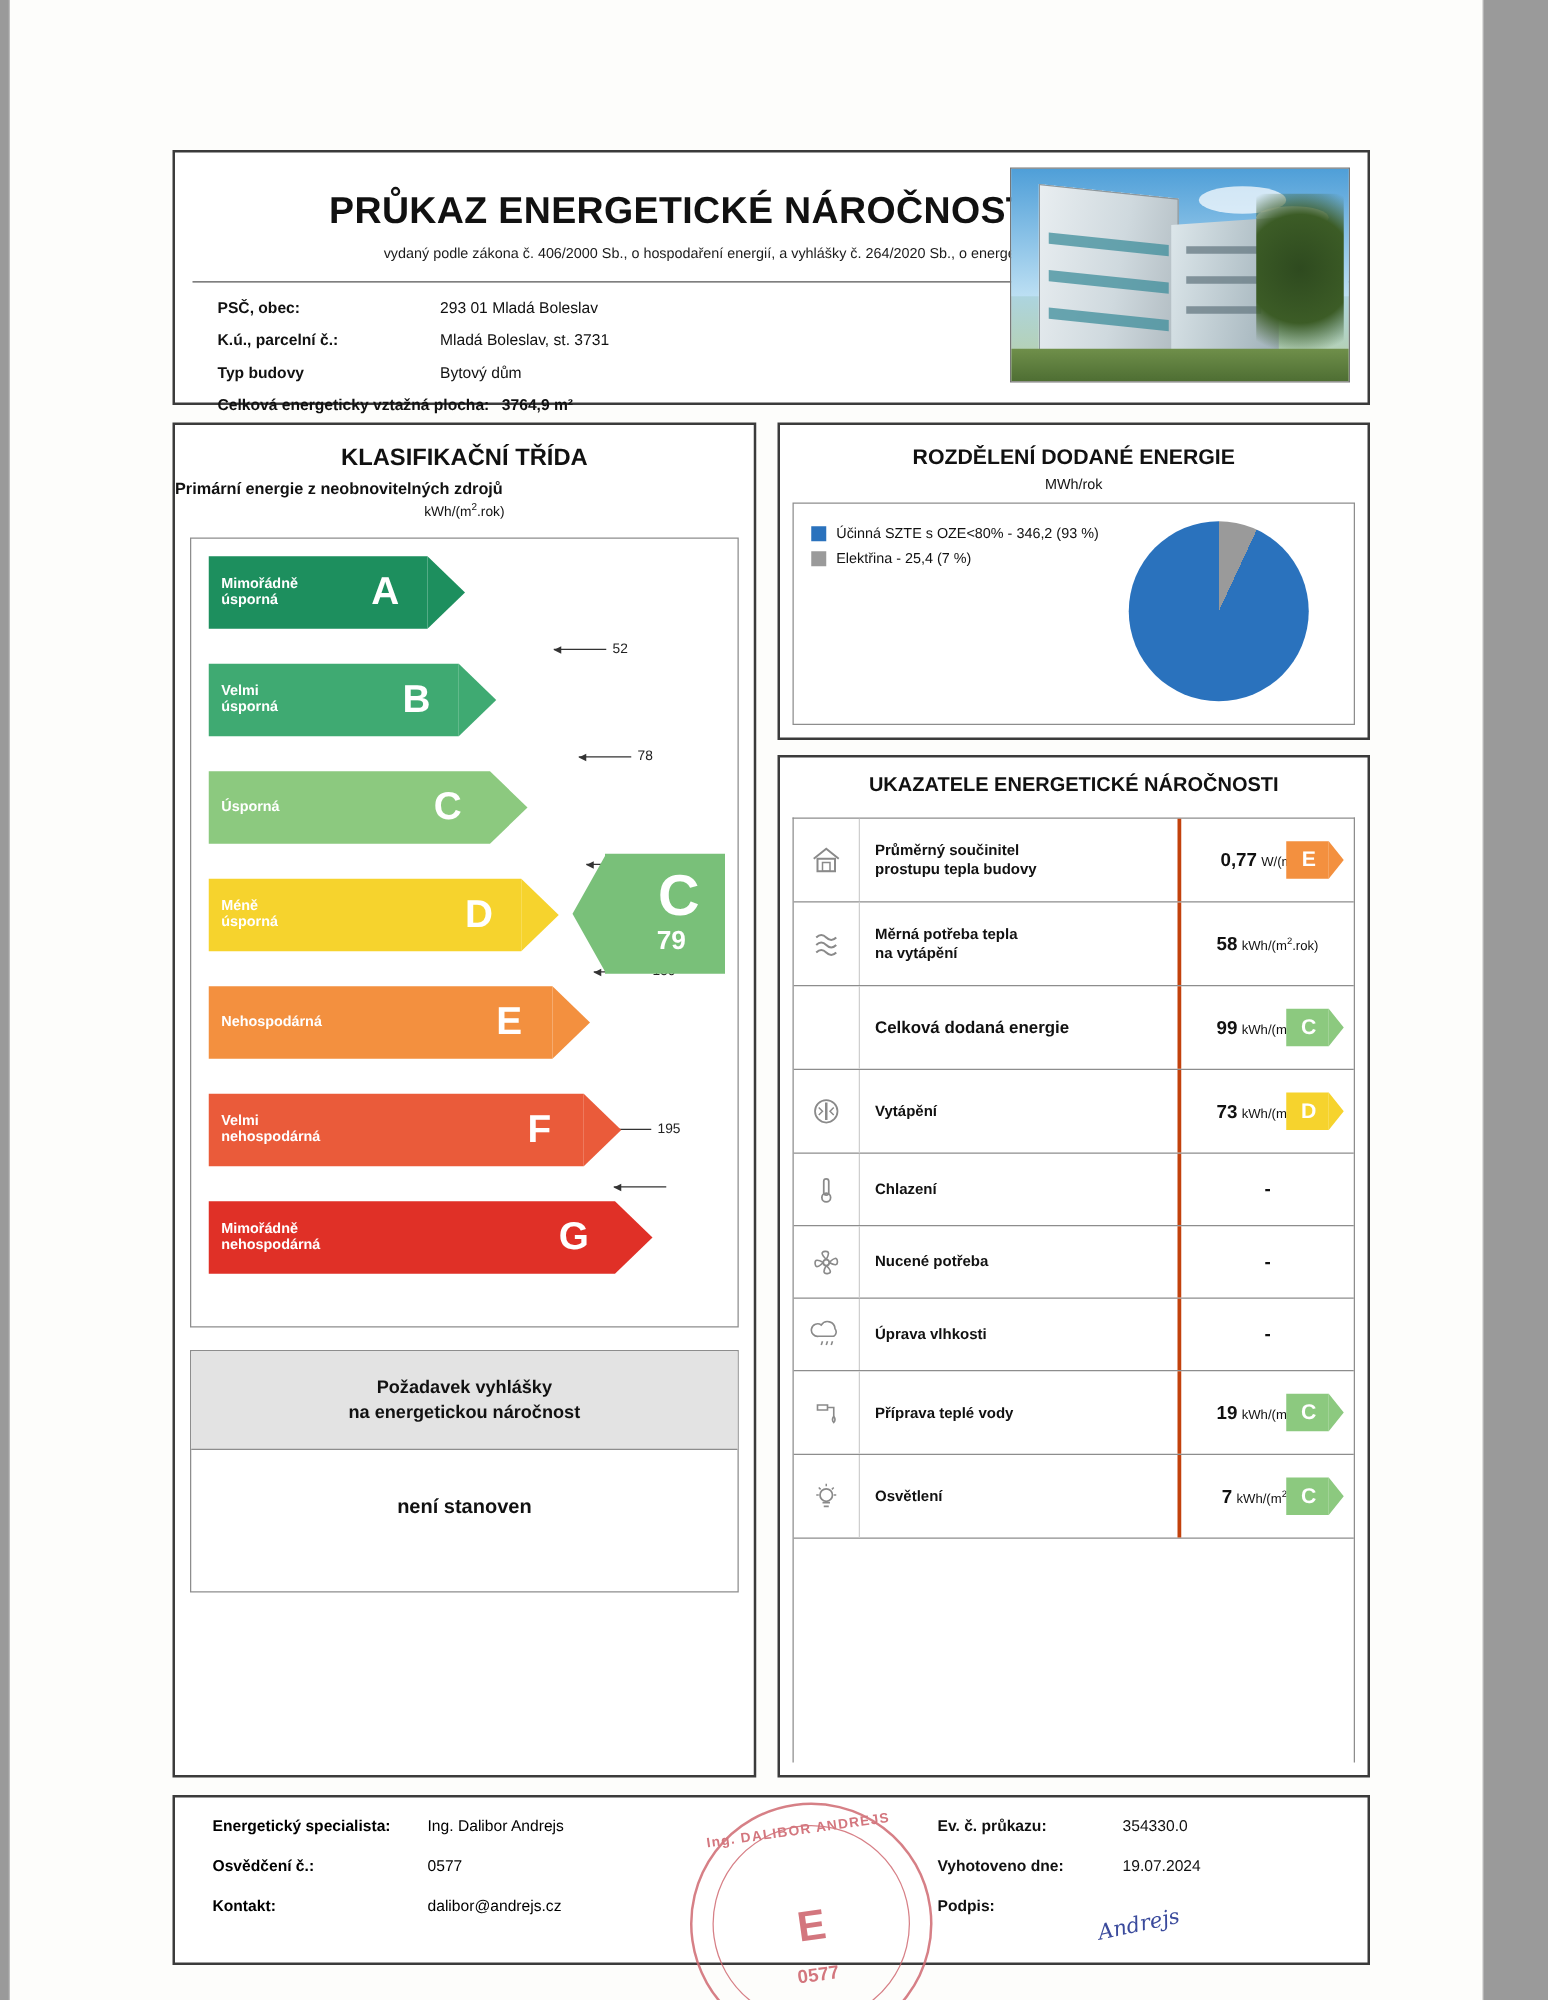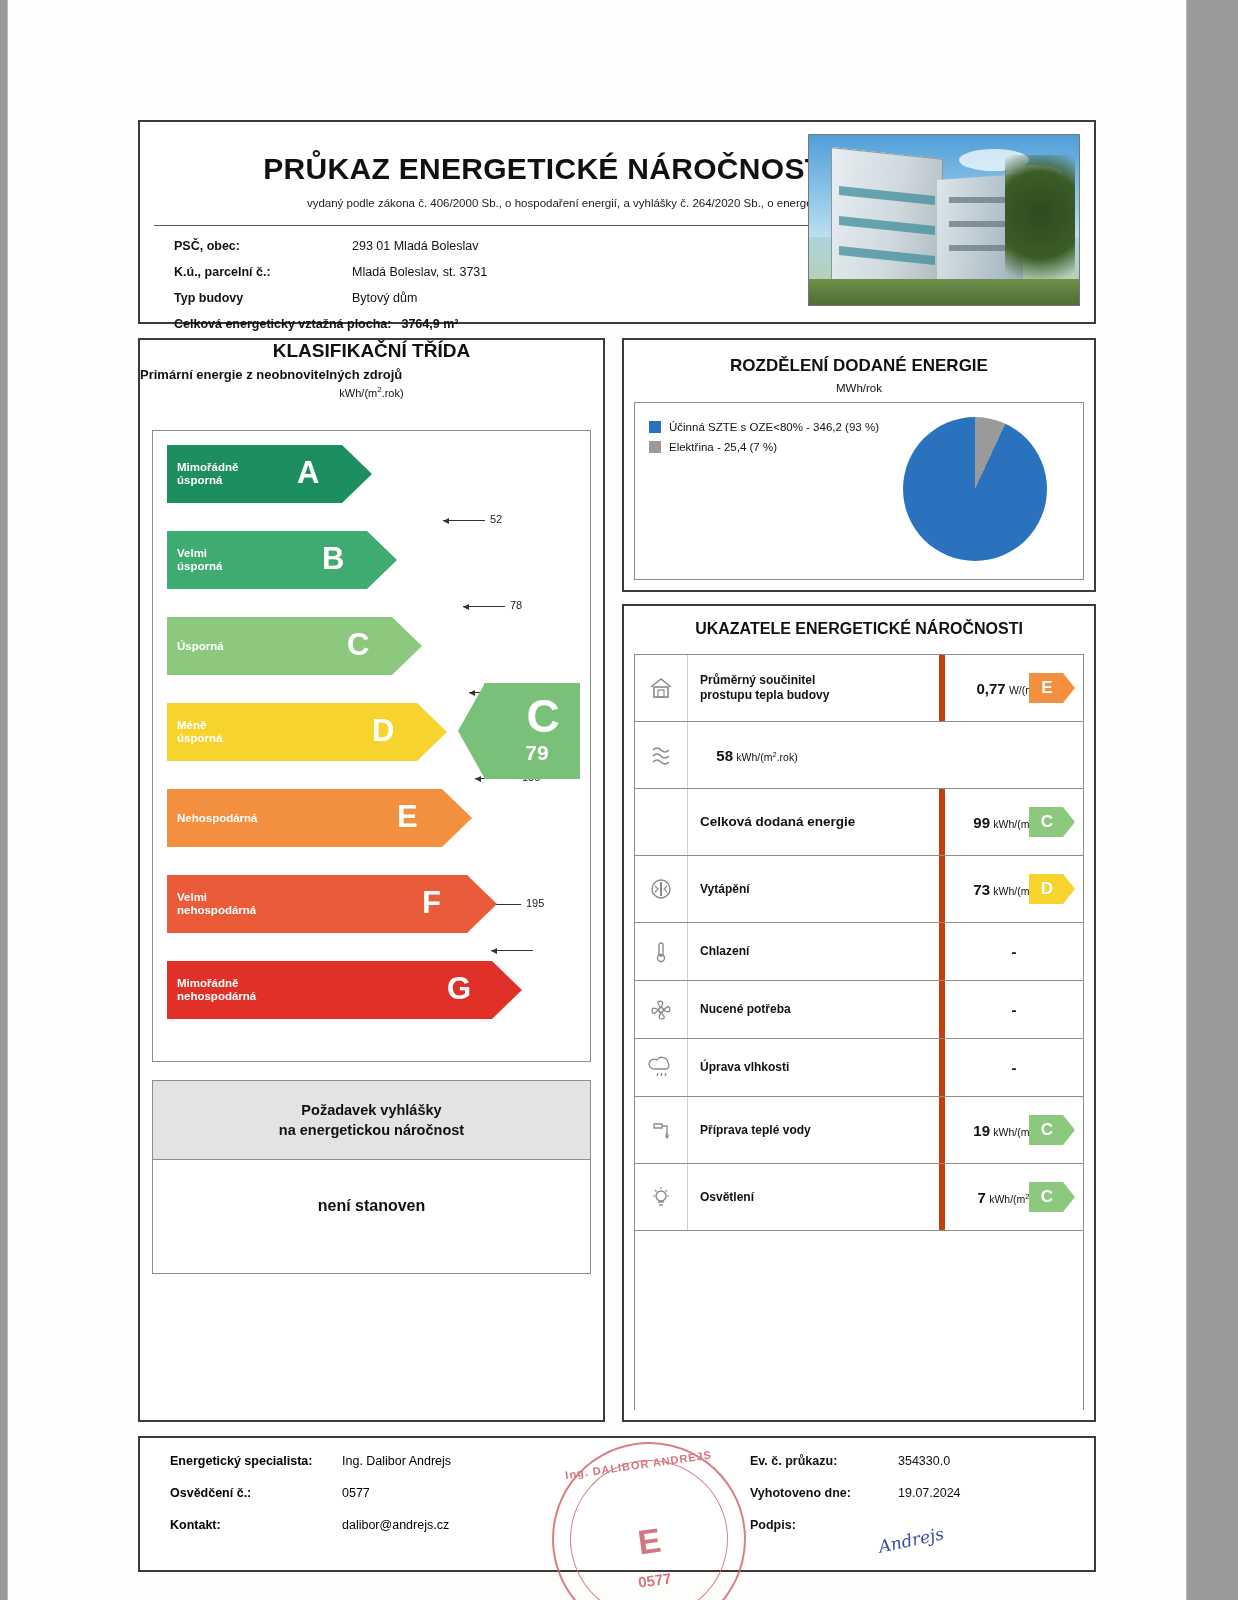--- a/index.html
+++ b/index.html
@@ -125,20 +125,21 @@
     left: 0; top: 218px;
     width: 463px;
     height: 1080px;
     border: 2px solid #3b3b3b;
     background: #fff;
   }
   .lb-title {
     text-align: center;
     font-size: 19px;
     font-weight: bold;
+    margin-top: 16px;
     color: #111;
   }
   .lb-sub {
     font-size: 13px;
     font-weight: bold;
     margin-top: 5px;
     color: #111;
   }
   .lb-unit {
     text-align: center;
@@ -365,21 +366,21 @@
     color: #8a8a8a;
   }
   .irow .nm {
     flex: 1;
     padding-left: 12px;
     font-size: 12px;
     font-weight: bold;
     color: #111;
     line-height: 1.25;
     white-space: pre-line;
-    border-right: 6px solid #c2410c;
+    border-right: 3px solid #c2410c;
     height: 100%;
     display: flex;
     align-items: center;
   }
   .irow .val {
     width: 138px;
     text-align: center;
     font-size: 12px;
     color: #111;
   }
@@ -673,20 +674,22 @@
           </div>
 
           <div class="irow tall">
             <div class="ico">
               <svg width="26" height="24" viewBox="0 0 26 24">
                   <path d="M5 7 q4 -4 8 0 q4 4 8 0" fill="none" stroke="#8a8a8a" stroke-width="1.6"></path>
                   <path d="M5 13 q4 -4 8 0 q4 4 8 0" fill="none" stroke="#8a8a8a" stroke-width="1.6"></path>
                   <path d="M5 19 q4 -4 8 0 q4 4 8 0" fill="none" stroke="#8a8a8a" stroke-width="1.6"></path>
                 </svg>
             </div>
+            <div class="nm">Měrná potřeba tepla
+na vytápění</div>
             <div class="val">
               <b>58</b>
               <span class="u"> kWh/(m<span class="sup">2</span>.rok)</span>
             </div>
           </div>
 
           <div class="irow tall">
             <div class="ico"></div>
             <div class="nm" style="font-size:13.5px">Celková dodaná energie</div>
             <div class="val">

